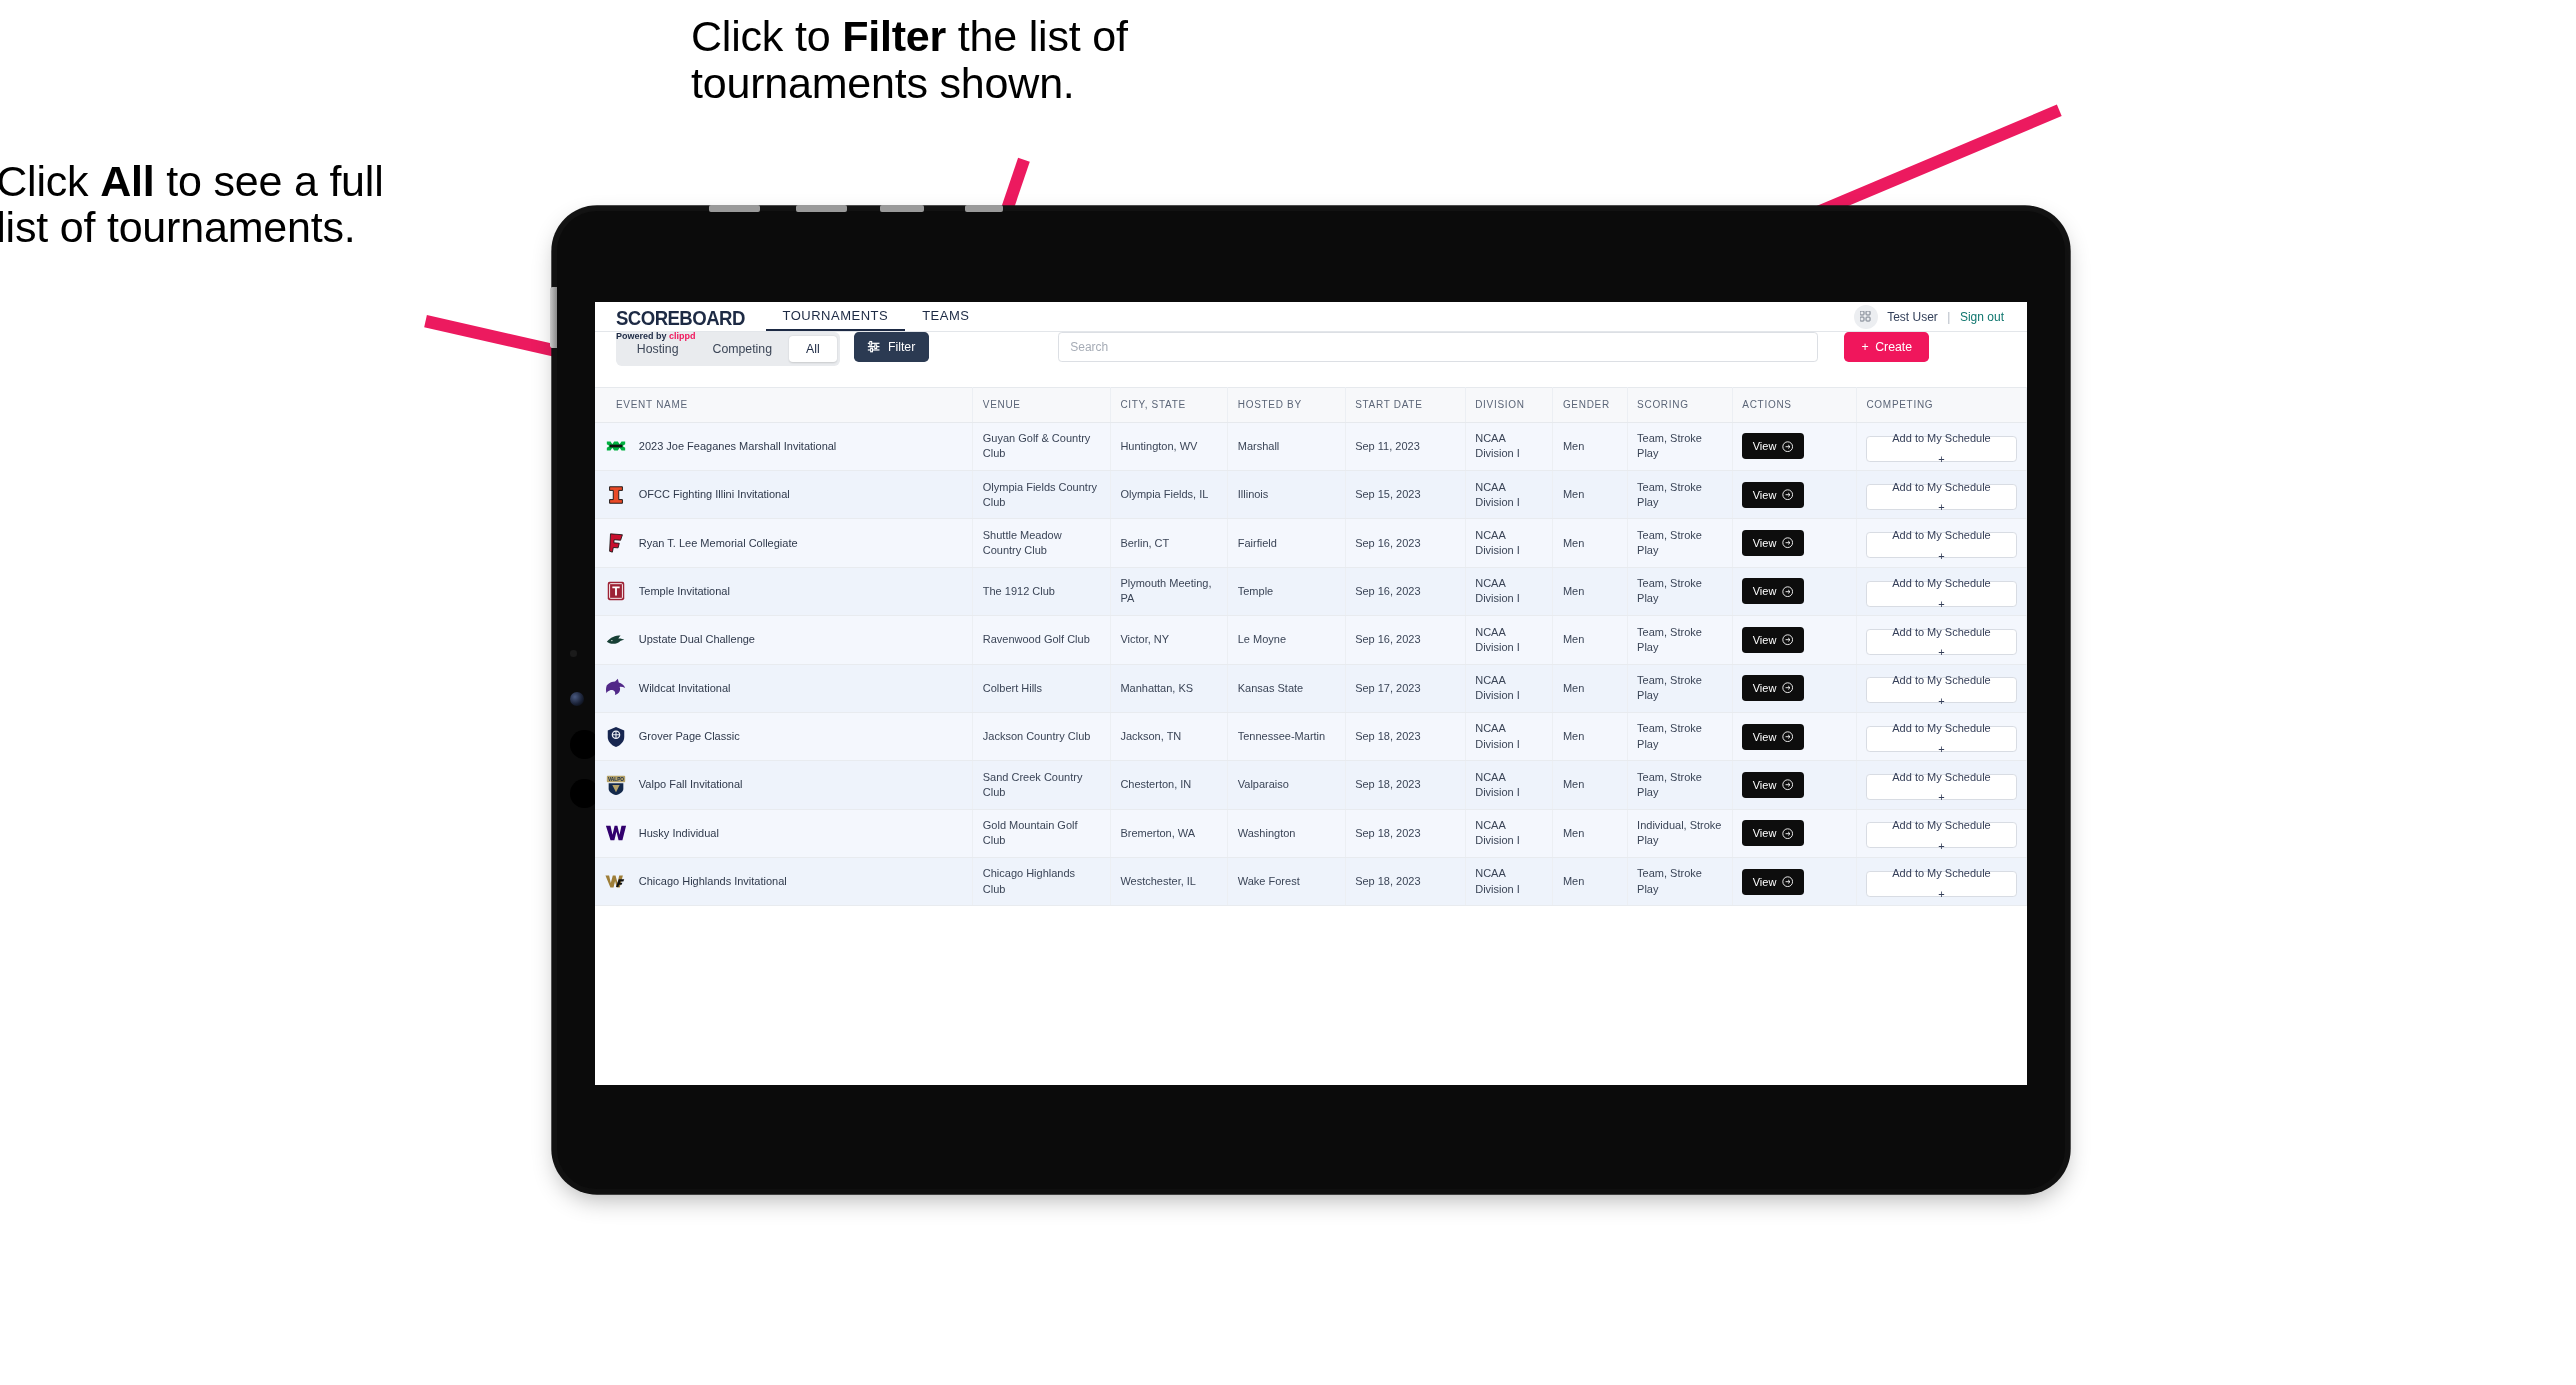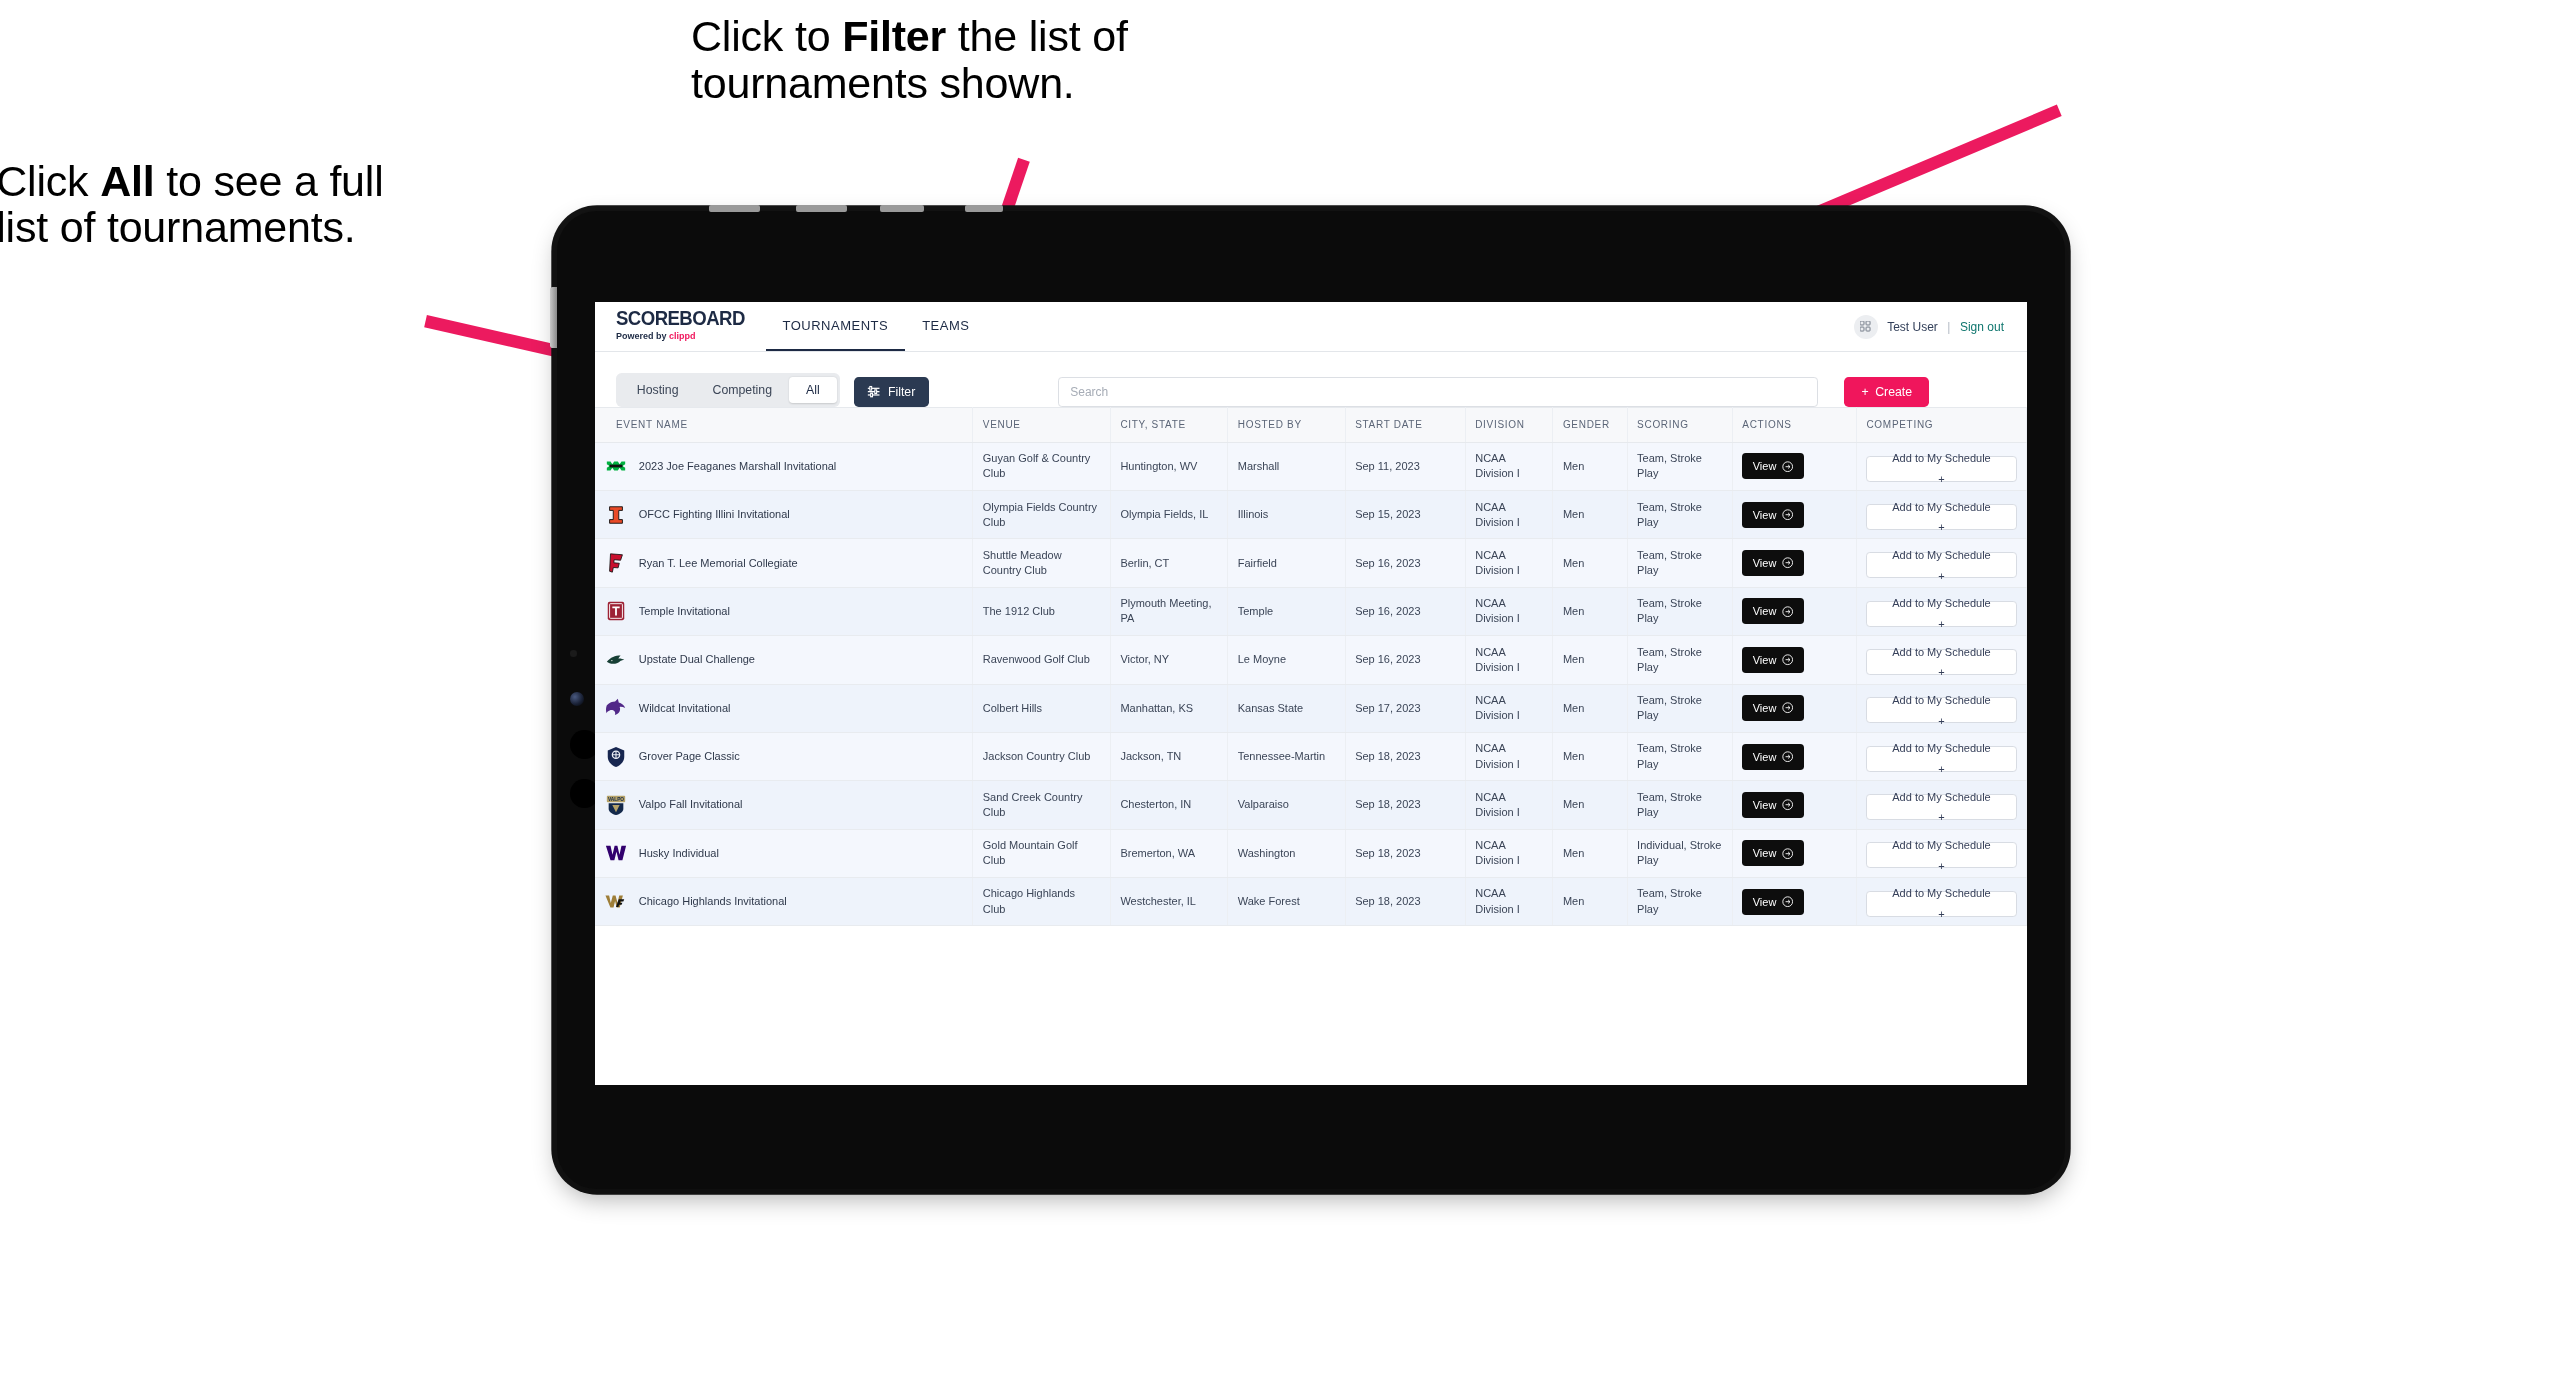--- a/index.html
+++ b/index.html
@@ -65,21 +65,21 @@
   .screen {
     position: absolute;
     left: 38px; top: 91px;
     width: 1432px; height: 783px;
     background: #ffffff;
     overflow: hidden;
   }
 
   
   .appbar {
-    height: 50px; background: #fff; display: flex; align-items: stretch;
+    height: 30px; background: #fff; display: flex; align-items: stretch;
     border-bottom: 0.9px solid #e3e6ea; position: relative;
   }
   .brand { padding: 4.7px 0 0 21px; width: 161px; }
   .brand-name {
     font-family: "Liberation Sans", sans-serif;
     font-weight: 700; font-size: 20px; color: #1d2a44;
     letter-spacing: -0.6px; transform: scaleX(0.93); transform-origin: left center;
   }
   .brand-sub { font-size: 9px; color: #1d2a44; font-weight: 700; margin-top: 0.9px; }
   .brand-sub .clippd { color: #f0165c; }
@@ -97,21 +97,21 @@
   .avatar {
     width: 24px; height: 24px; border-radius: 50%; background: #eceef1;
     display: flex; align-items: center; justify-content: center;
   }
   .avatar svg { display: block; }
   .appbar-right .sep { color: #b4bac4; }
   .appbar-right a { color: #0f766e; text-decoration: none; cursor: pointer; }
 
   
   .toolbar {
-    height: 55px; background: #fff; display: flex; align-items: flex-end;
+    height: 55px; background: #fff; display: flex; align-items: flex-start;
     padding: 0 21px; gap: 13.3px;
   }
   .segmented {
     display: flex; align-items: center; background: #e9ebee;
     border-radius: 5.7px; padding: 3.8px; height: 34px;
   }
   .seg {
     padding: 0 17px; height: 26.6px; display: flex; align-items: center;
     font-size: 12.3px; color: #3c4657; border-radius: 3.8px; cursor: pointer;
   }

